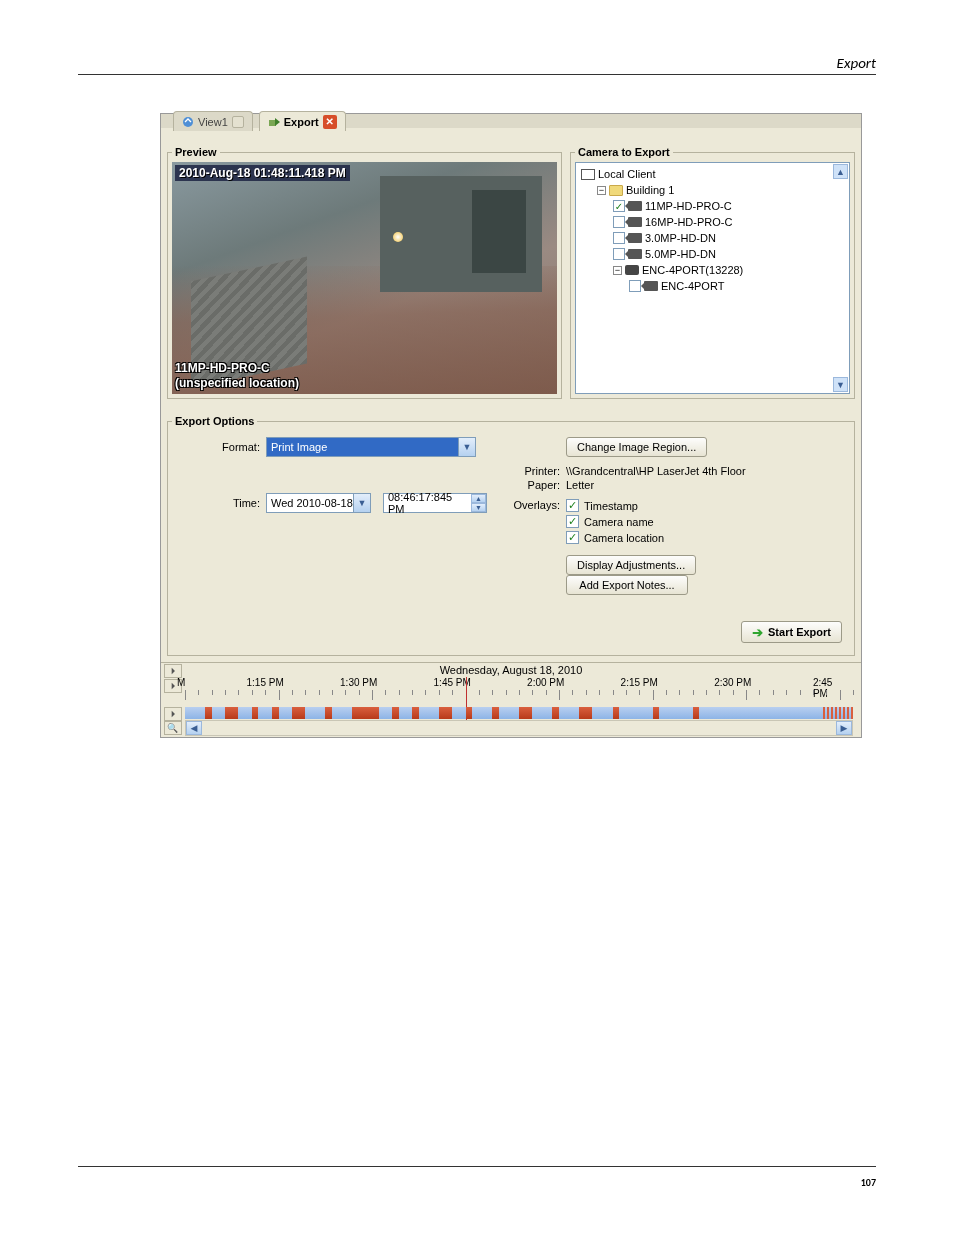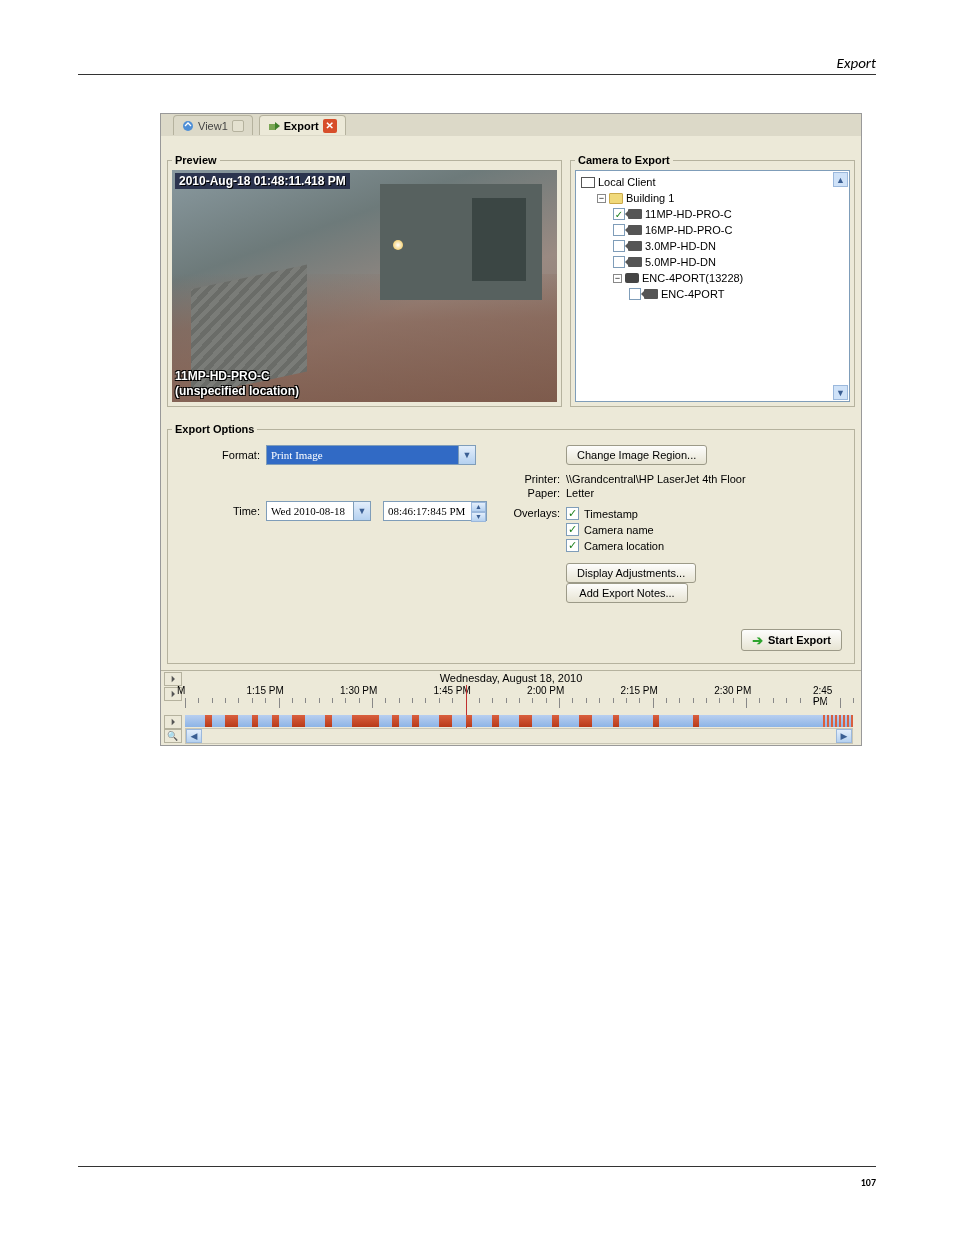--- a/index.html
+++ b/index.html
@@ -32,21 +32,21 @@
     top: 113px;
     left: 160px;
     width: 702px;
     background: #ece9d8;
     border: 1px solid #999;
   }
   .tabs {
     display: flex;
     align-items: center;
     background: #dcd9c8;
-    height: 22px;
+    height: 14px;
     padding-left: 12px;
     gap: 6px;
   }
   .tab {
     display: flex;
     align-items: center;
     height: 20px;
     padding: 0 8px;
     background: #ece9d8;
     border-radius: 4px 4px 0 0;
@@ -198,21 +198,21 @@
     width: 55px;
     text-align: right;
     padding-right: 6px;
   }
   .combo, .input, .spinner {
     border: 1px solid #7f9db9;
     background: #fff;
     height: 20px;
     font-size: 11px;
     padding: 2px 4px;
-    display: flex; align-items: center; font-family: Liberation Serif, serif;
+    display: flex; align-items: center;
   }
   .combo { position: relative; color: #fff; background: #316ac5; }
   .combo .combo-arrow, .dropdown-arrow {
     position: absolute; right: 0; top: 0; bottom:0;
     width: 17px;
     background: linear-gradient(#e3eefb,#b5d1f0);
     border-left: 1px solid #7f9db9;
     display:flex; align-items:center; justify-content:center;
     color: #3a5e93;
     font-size: 9px;

